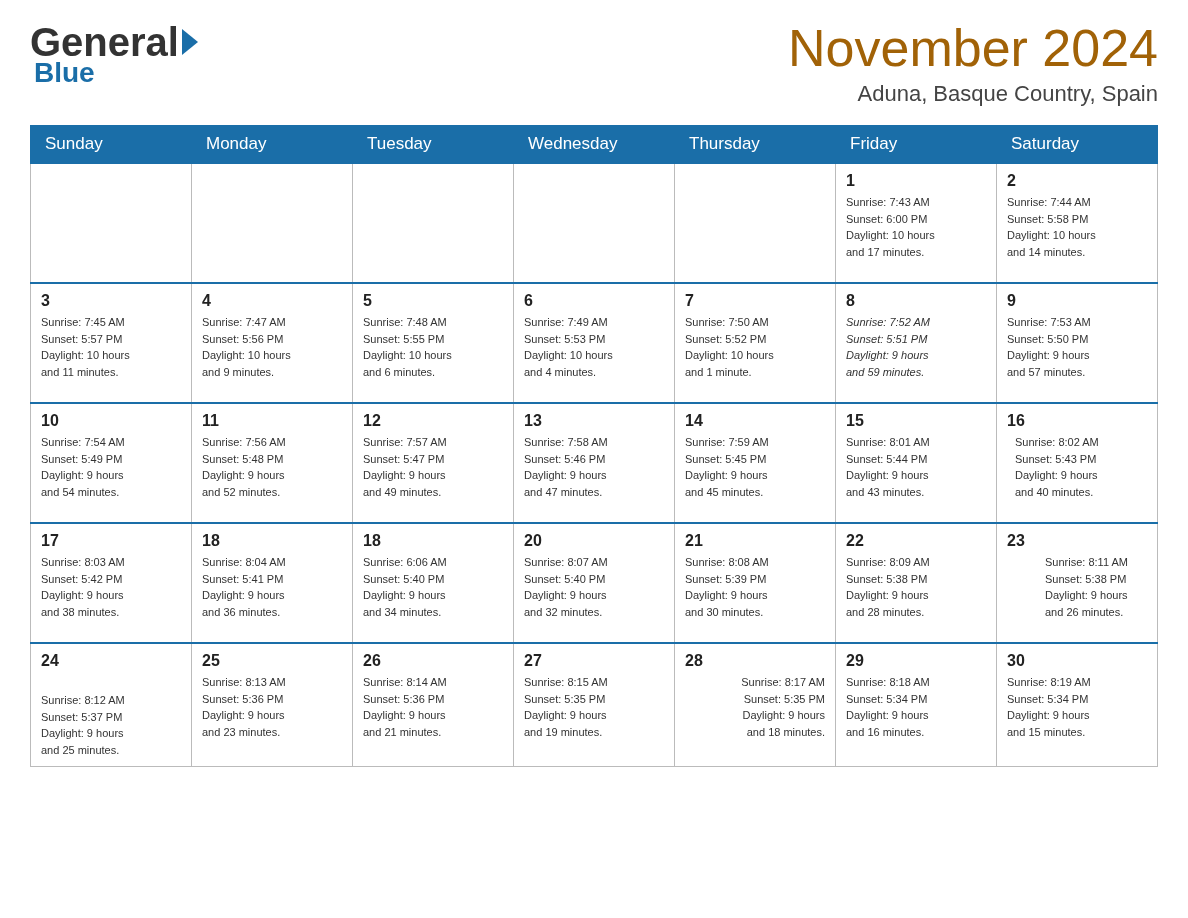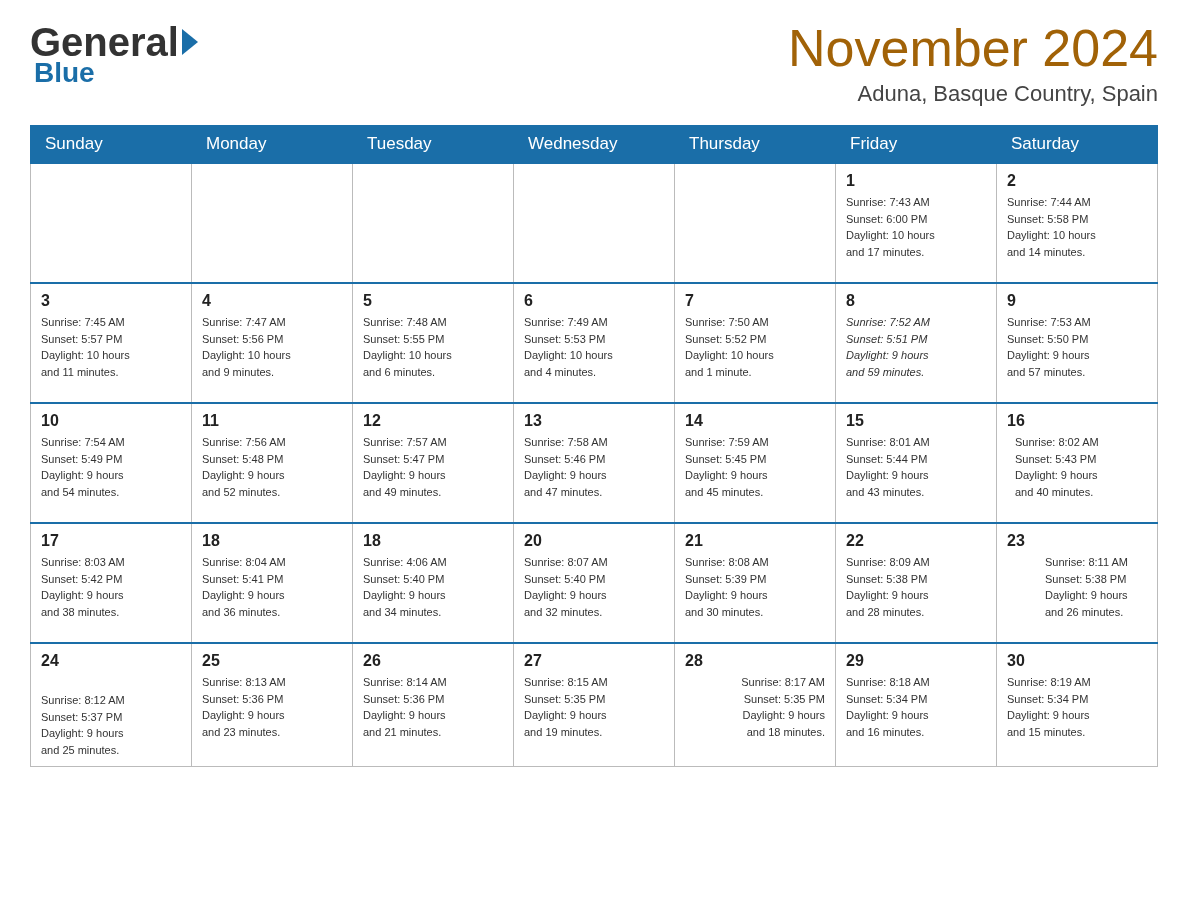--- a/index.html
+++ b/index.html
@@ -272,21 +272,21 @@
         </td>
         <td>
           <span class="day-number">18</span>
           <div class="day-info" style="white-space: pre-line;">Sunrise: 8:04 AM
 Sunset: 5:41 PM
 Daylight: 9 hours
 and 36 minutes.</div>
         </td>
         <td>
           <span class="day-number">18</span>
-          <div class="day-info" style="white-space: pre-line;">Sunrise: 4:06 AM
+          <div class="day-info" style="white-space: pre-line;">Sunrise: 6:06 AM
 Sunset: 5:40 PM
 Daylight: 9 hours
 and 34 minutes.</div>
         </td>
         <td>
           <span class="day-number">20</span>
           <div class="day-info" style="white-space: pre-line;">Sunrise: 8:07 AM
 Sunset: 5:40 PM
 Daylight: 9 hours
 and 32 minutes.</div>

